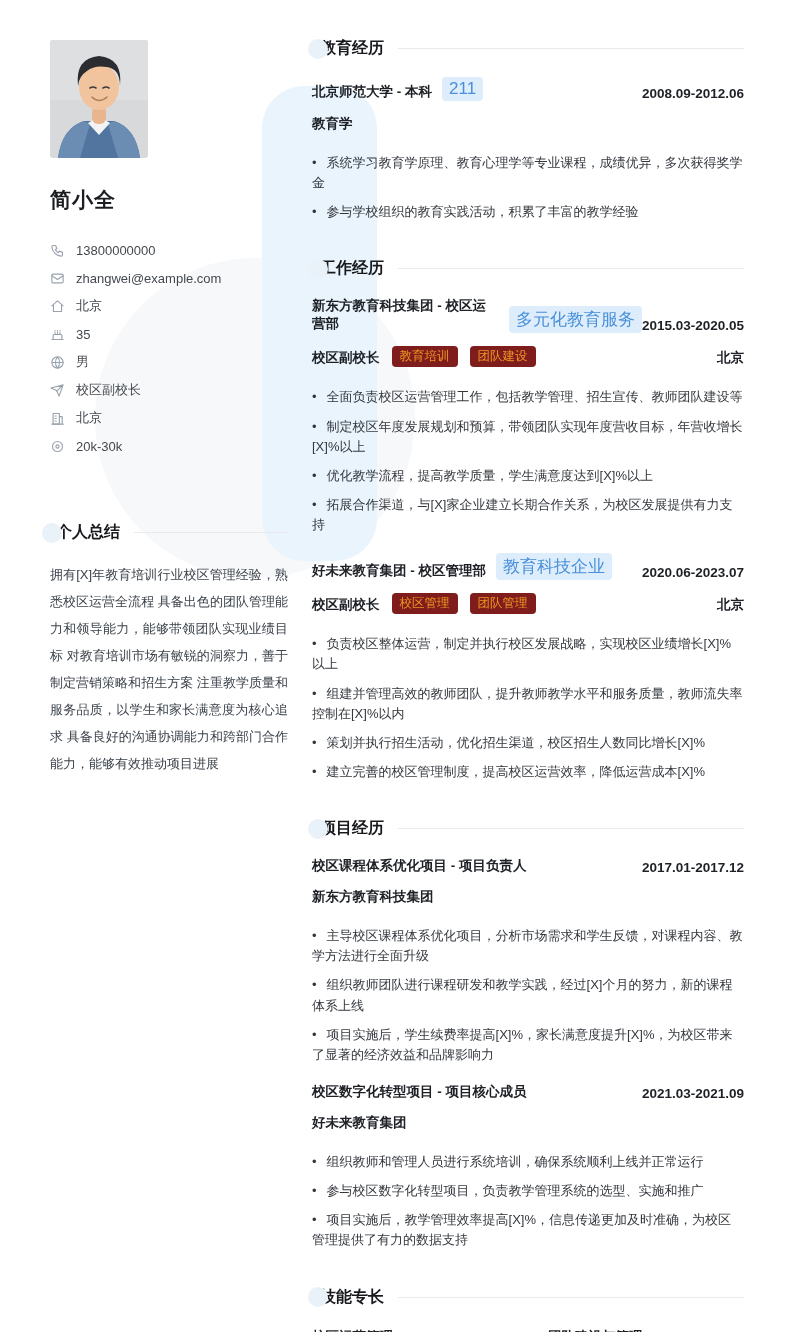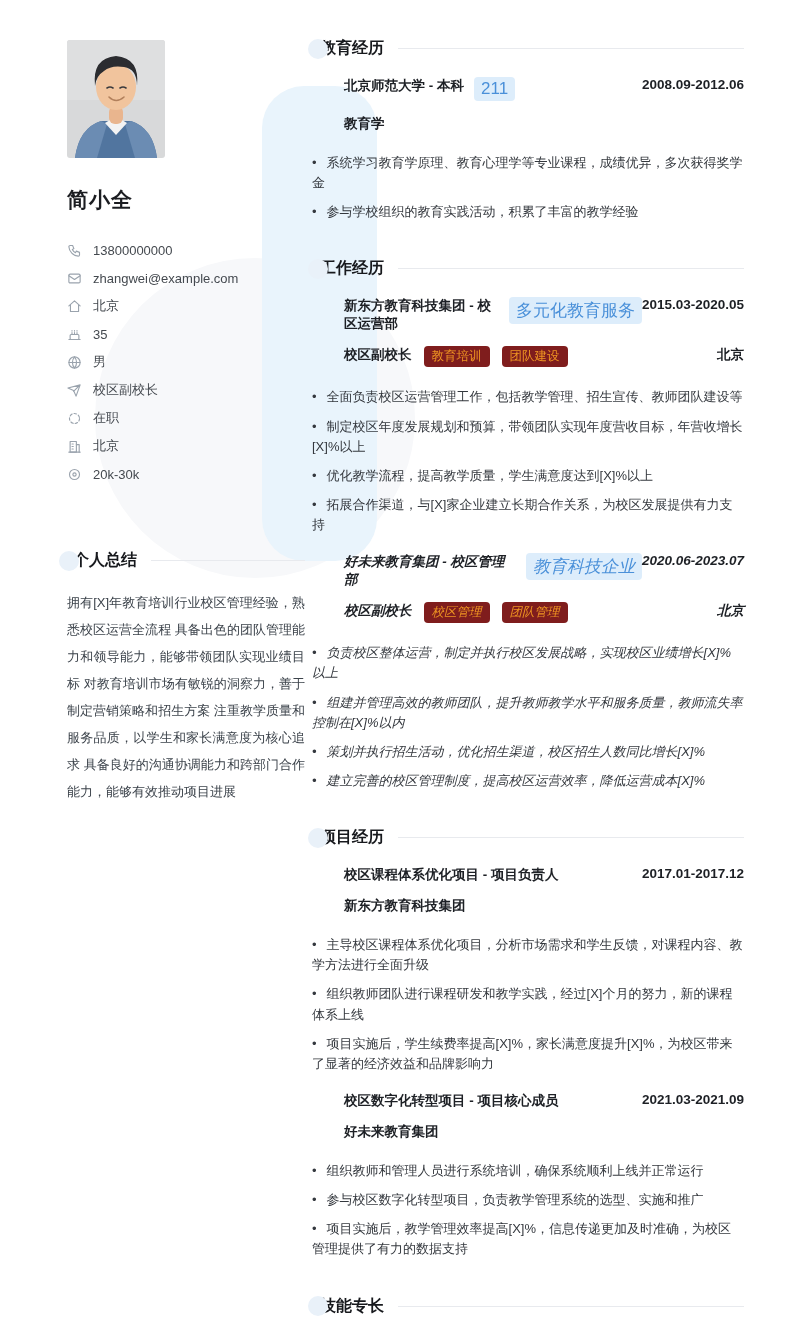--- a/index.html
+++ b/index.html
@@ -6,40 +6,40 @@
   html,body { width:794px; height:1332px; background:#ffffff; overflow:hidden;
     font-family:"Liberation Sans","DejaVu Sans",sans-serif; color:#26282c; }
   .page { position:relative; width:794px; height:1332px; background:#fff; }
 
   
   .decor-circle { position:absolute; left:95px; top:258px; width:320px; height:320px;
     border-radius:50%; background:#f7f8fa; z-index:0; }
   .decor-blue { position:absolute; left:262px; top:86px; width:115px; height:475px;
     border-radius:42px; background:#e9f4fc; z-index:0; }
 
-  .sidebar { position:absolute; left:50px; top:40px; width:238px; z-index:2;margin-left:17px; }
+  .sidebar { position:absolute; left:50px; top:40px; width:238px; z-index:2; }
   .photo { width:98px; height:118px; border-radius:3px; overflow:hidden; display:block; }
   .name { margin-top:28px; font-size:21px; font-weight:bold; color:#1b1d21; letter-spacing:1px; }
   .contacts { margin-top:22px; }
   .contact-row { display:flex; align-items:center; height:28px; font-size:13px; color:#44494f; }
   .contact-row .ic { width:15px; height:15px; margin-right:11px; color:#9aa3ad; flex:none; display:flex; align-items:center; }
   .contact-row .ic svg { width:15px; height:15px; }
 
   .side-sec { margin-top:62px; }
   .sec-head { display:flex; align-items:center; position:relative; }
   .sec-dot { width:20px; height:20px; border-radius:50%; background:#e9f1f9; flex:none; margin-right:8px; }
   .sec-title { font-size:16px; font-weight:bold; color:#17191d; white-space:nowrap; }
   .sec-line { flex:1; height:1px; background:#e8eaee; margin-left:14px; }
   .summary-text { margin-top:18px; font-size:13px; line-height:2.08; color:#3c434b; text-align:justify; }
 
   .main { position:absolute; left:312px; top:38px; width:432px; z-index:2; }
   .section { margin-top:36px; }
   .section:first-child { margin-top:0; }
 
-  .row { display:flex; align-items:flex-start; margin-top:18px;margin-left:32px; }
+  .row { display:flex; align-items:flex-end; margin-top:18px; }
   .row .grow { flex:1; }
   .b { font-weight:bold; font-size:13.5px; color:#1d2025; }
   .date { font-weight:bold; font-size:13.5px; color:#1d2025; white-space:nowrap; }
   .badge-blue { margin-left:10px; font-size:17px; color:#4a90d9; background:#ddedfb;
     padding:2px 7px; border-radius:4px; white-space:nowrap; }
   .tag-orange { margin-left:12px; font-size:12.5px; color:#ee9422; background:#7f1d1d;
     padding:2px 8px; border-radius:4px; white-space:nowrap; }
   .bullets { margin-top:20px; }
   .bullet { font-size:13px; line-height:1.55; color:#34383e; margin-top:9px; }
   .bullet::before { content:"•"; margin-right:10px; color:#34383e; }
@@ -126,28 +126,20 @@
       <div class="contact-row">
         <span class="ic">
           <svg viewBox="0 0 24 24" fill="none" stroke="currentColor" stroke-width="1.8" stroke-linecap="round" stroke-linejoin="round">
               <path d="M21 3L10.5 13.5M21 3l-6.5 18-4-9-9-4z"></path>
             </svg>
         </span>
         <span>校区副校长</span>
       </div>
       <div class="contact-row">
         <span class="ic">
-          <svg viewBox="0 0 24 24" fill="none" stroke="currentColor" stroke-width="1.8" stroke-linecap="round">
-              <circle cx="12" cy="12" r="8" stroke-dasharray="4 3.2"></circle>
-            </svg>
-        </span>
-        <span>在职</span>
-      </div>
-      <div class="contact-row">
-        <span class="ic">
           <svg viewBox="0 0 24 24" fill="none" stroke="currentColor" stroke-width="1.8" stroke-linecap="round" stroke-linejoin="round">
               <path d="M3 21h18"></path>
               <rect x="5" y="4" width="10" height="17"></rect>
               <path d="M15 9h4.5V21"></path>
               <path d="M8 8h2m-2 4h2m-2 4h2"></path>
             </svg>
         </span>
         <span>北京</span>
       </div>
       <div class="contact-row">
@@ -216,21 +208,21 @@
           <span class="date">北京</span>
         </div>
         <div class="bullets">
           <div class="bullet">全面负责校区运营管理工作，包括教学管理、招生宣传、教师团队建设等</div>
           <div class="bullet">制定校区年度发展规划和预算，带领团队实现年度营收目标，年营收增长[X]%以上</div>
           <div class="bullet">优化教学流程，提高教学质量，学生满意度达到[X]%以上</div>
           <div class="bullet">拓展合作渠道，与[X]家企业建立长期合作关系，为校区发展提供有力支持</div>
         </div>
       </div>
 
-      <div class="job" style="margin-top:16px;font-style:italic;">
+      <div class="job" style="margin-top:16px;">
         <div class="row">
           <span class="b">好未来教育集团 - 校区管理部</span>
           <span class="badge-blue">教育科技企业</span>
           <span class="grow"></span>
           <span class="date">2020.06-2023.07</span>
         </div>
         <div class="row" style="margin-top:13px;">
           <span class="b">校区副校长</span>
           <span class="tag-orange">校区管理</span>
           <span class="tag-orange">团队管理</span>

